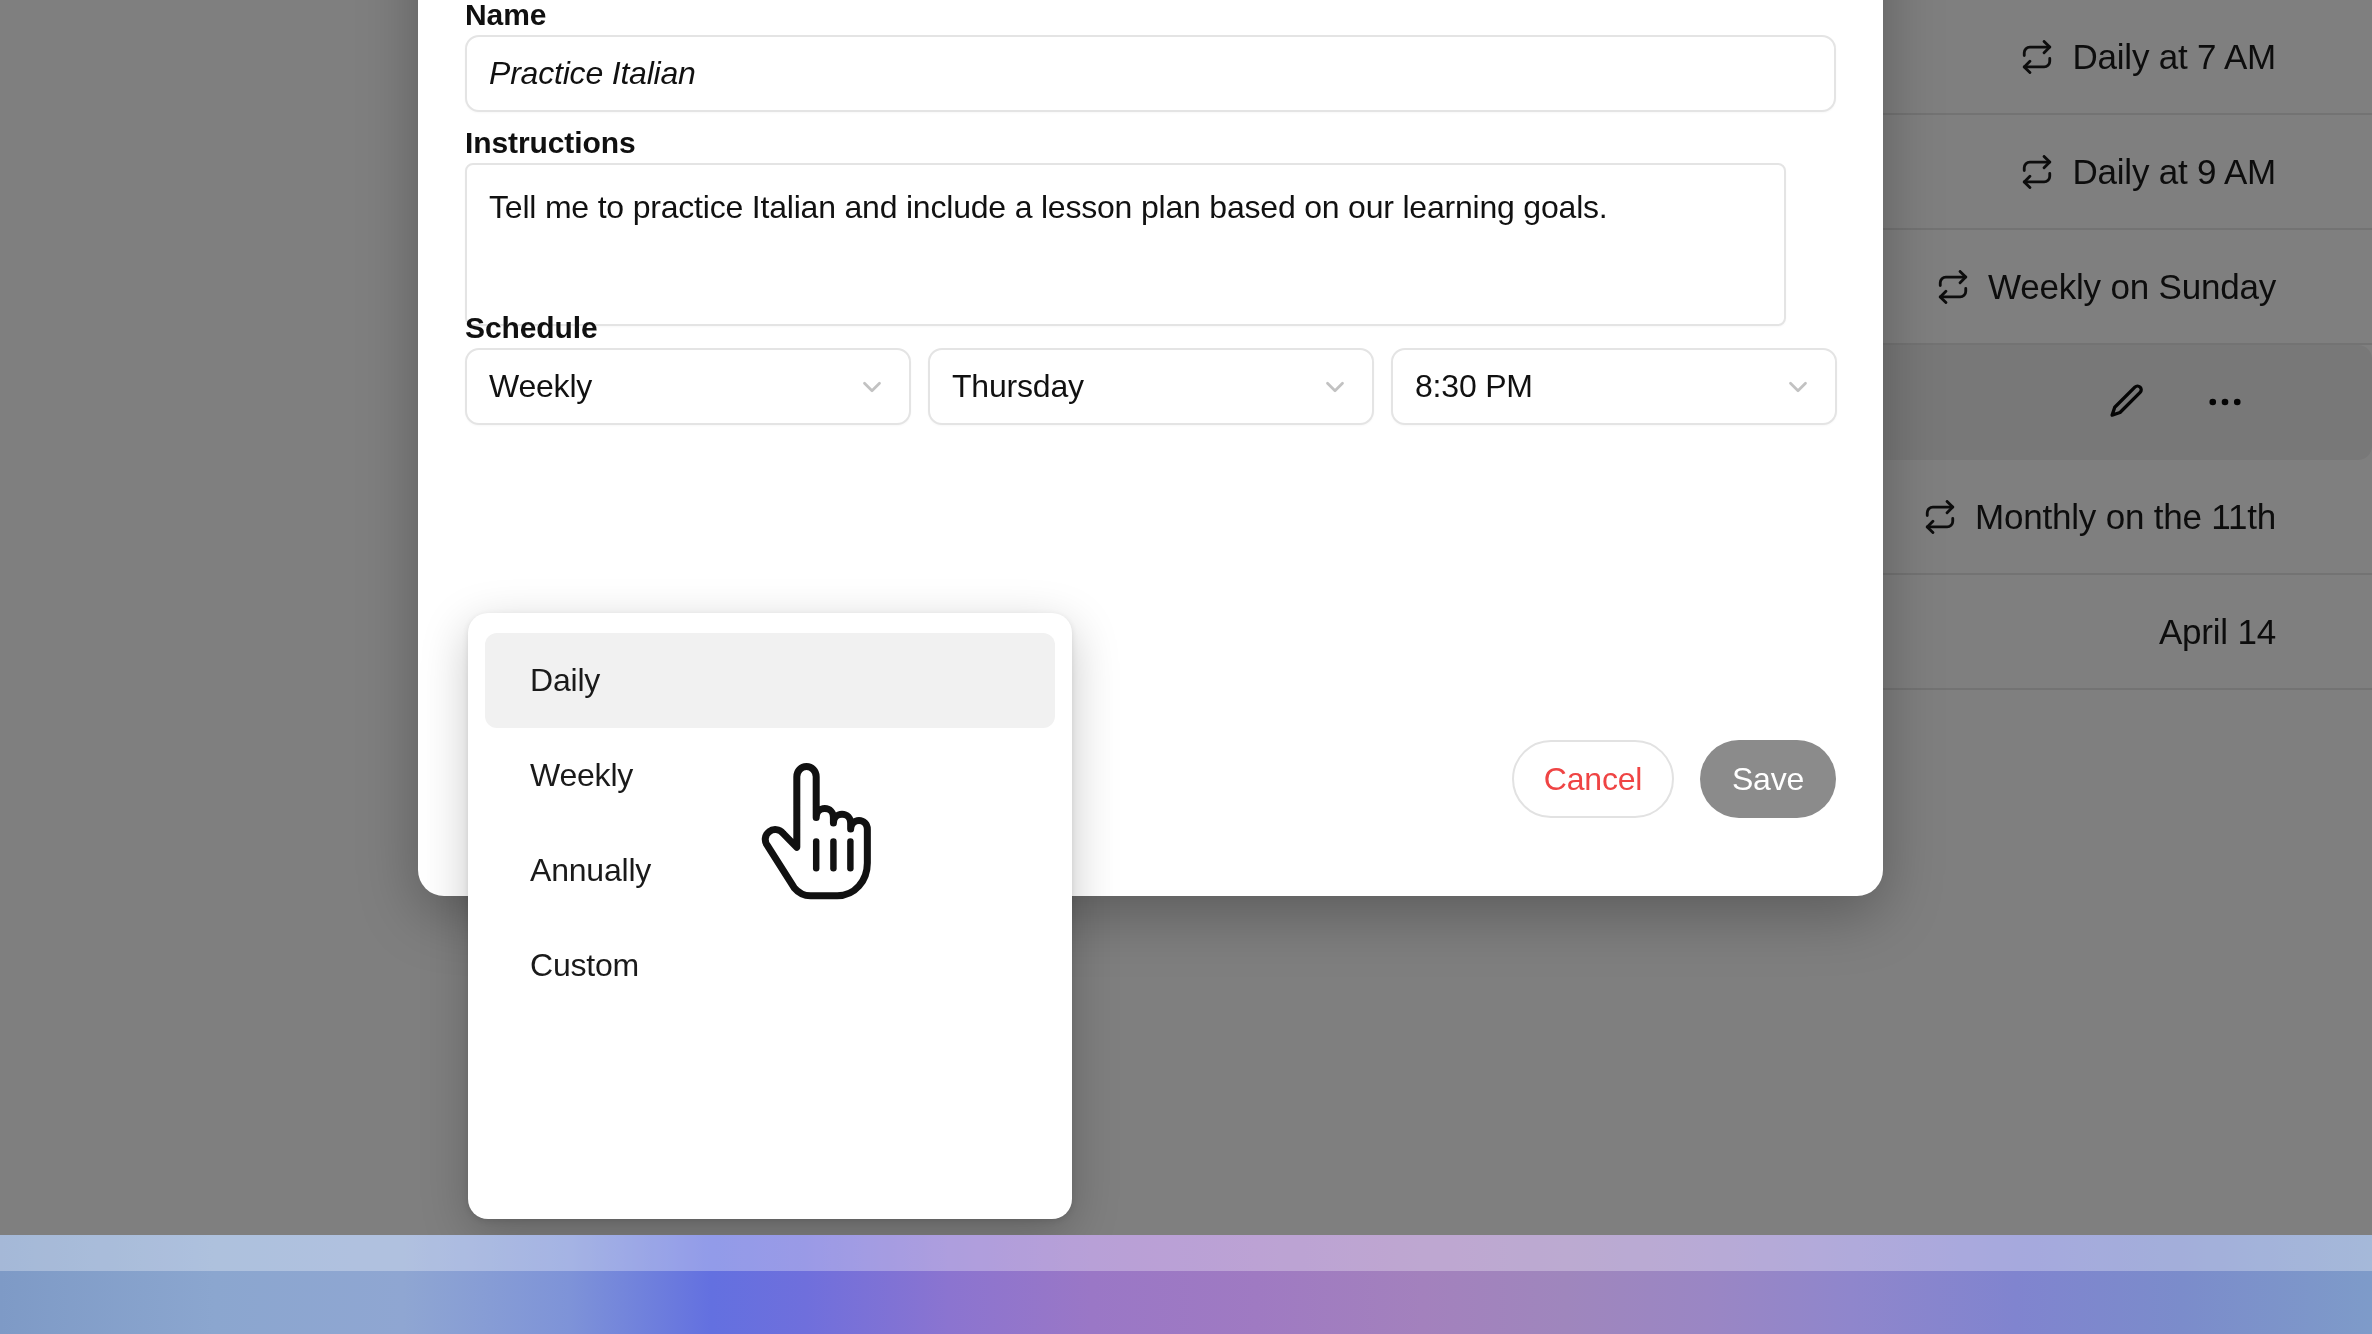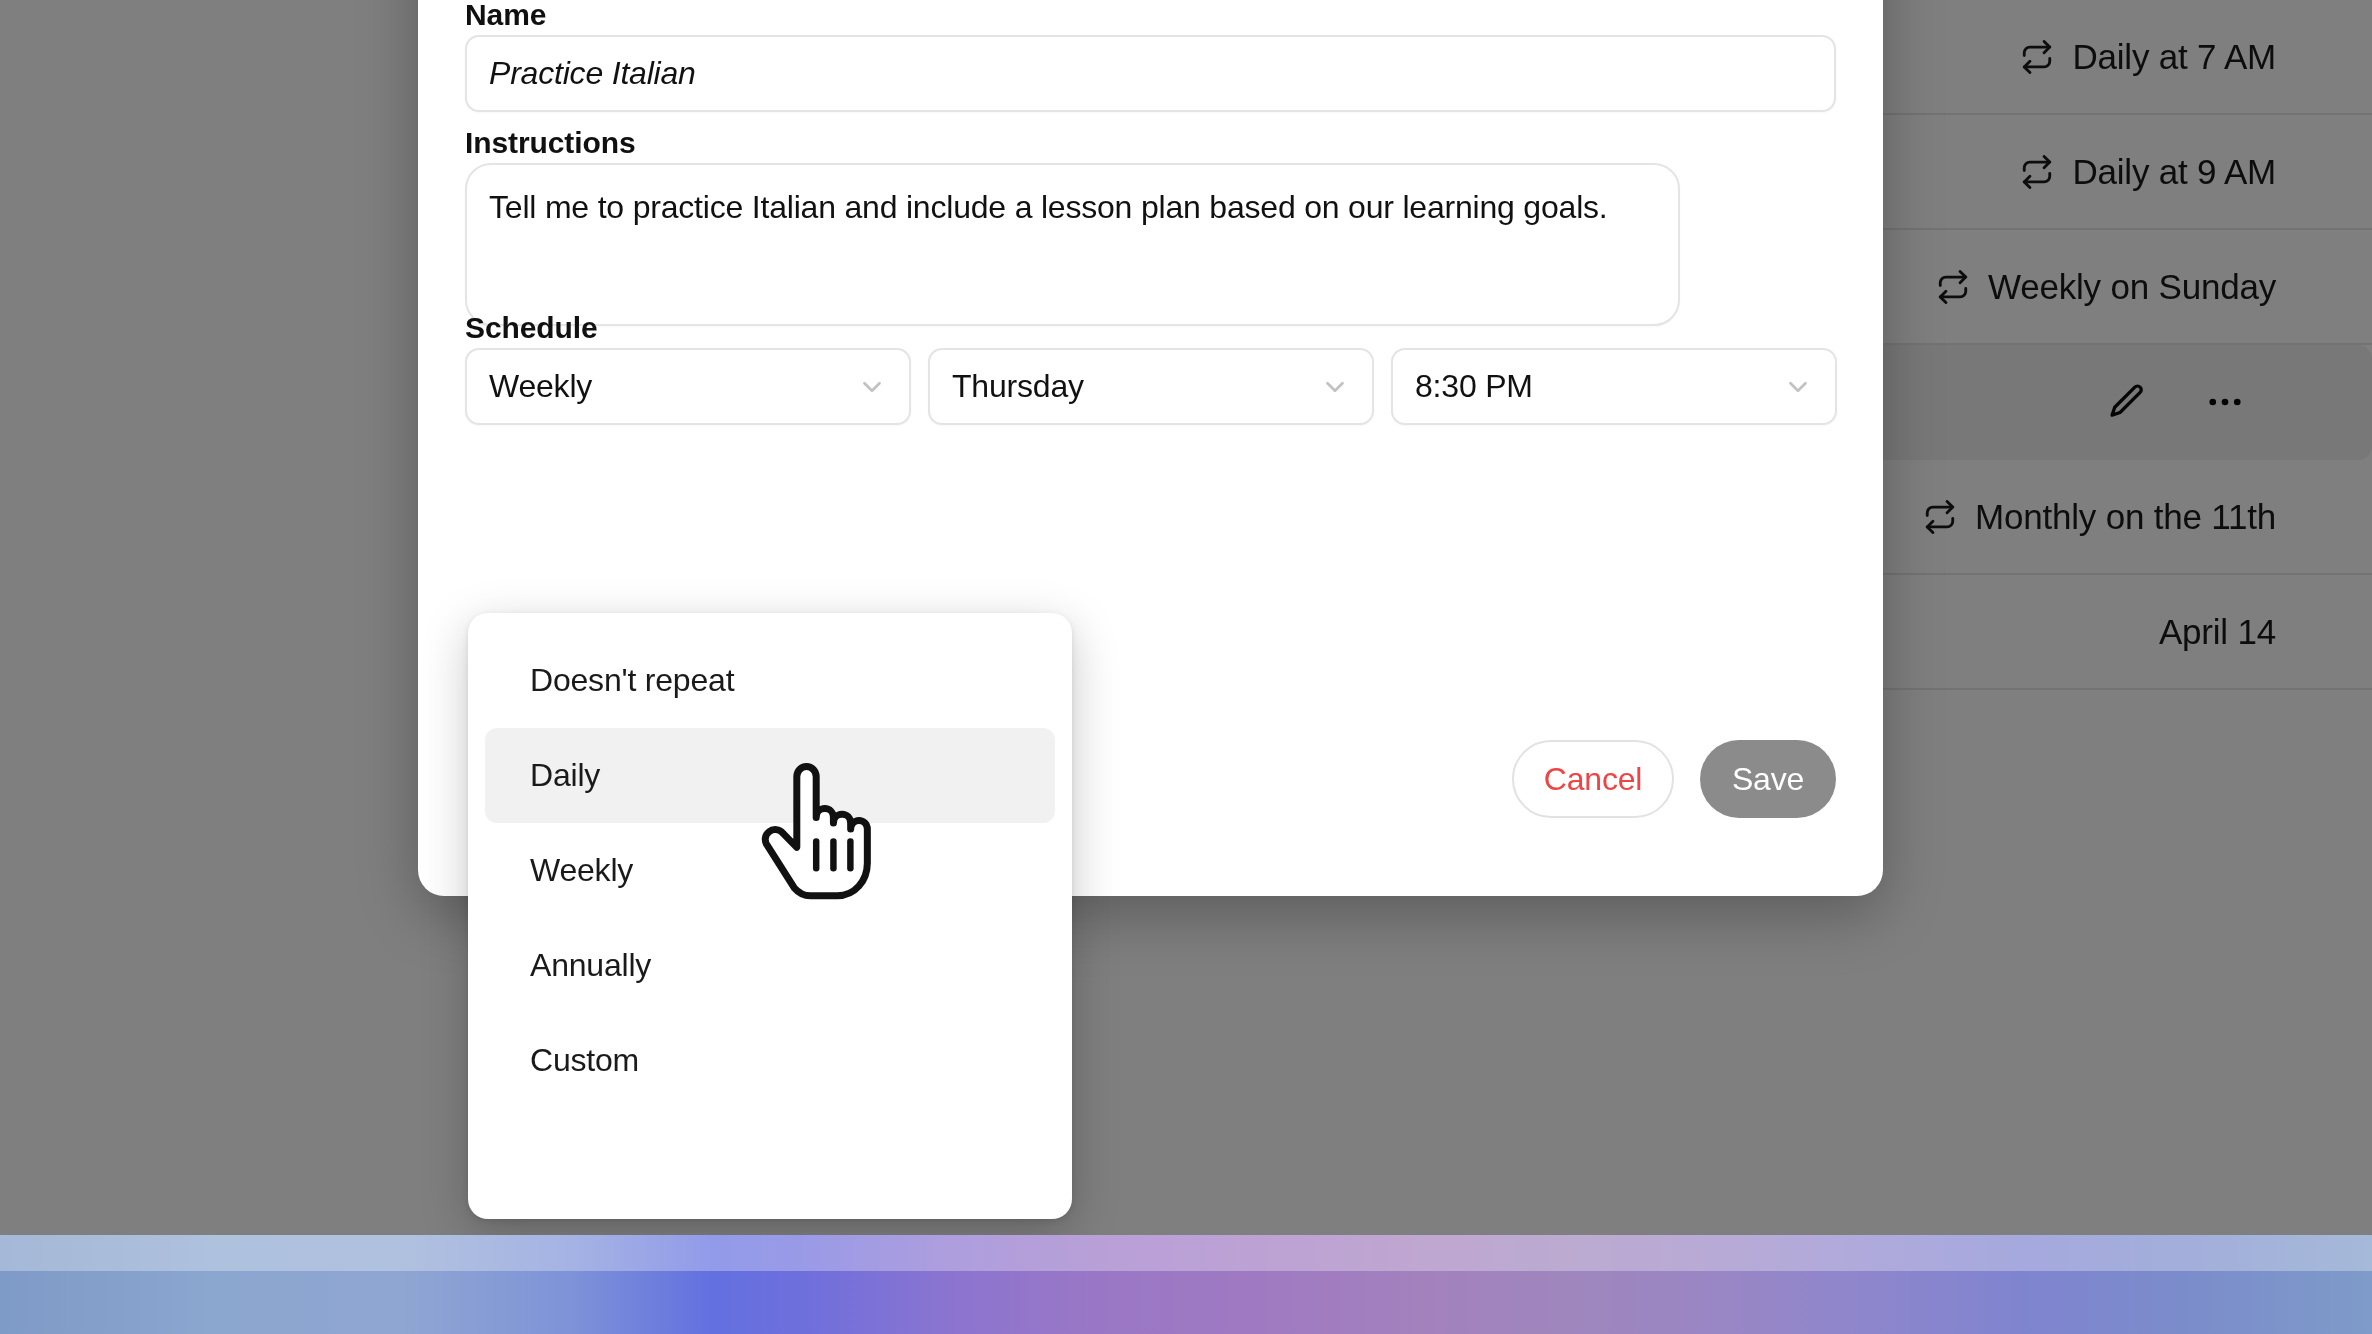--- a/index.html
+++ b/index.html
@@ -116,24 +116,24 @@
     font-size: 32px;
     color: #111;
     padding: 0 22px;
     display: flex;
     align-items: center;
     letter-spacing: -0.2px;
     box-shadow: 0 1px 2px rgba(0,0,0,0.03);
   }
   .textarea-input {
     box-sizing: border-box;
-    width: 1215px;
+    width: 1321px;
     height: 163px;
     border: 2px solid #e4e4e4;
-    border-radius: 26px;
+    border-radius: 8px;
     background: #fff;
     font-size: 32px;
     color: #111;
     padding: 22px;
     letter-spacing: -0.2px;
     line-height: 1.3;
     box-shadow: 0 1px 2px rgba(0,0,0,0.03);
   }
 
   .modal-inner { position: relative; }
@@ -425,21 +425,20 @@
 
     </div>
 
     <div class="modal-actions">
       <div class="btn btn-cancel">Cancel</div>
       <div class="btn btn-save">Save</div>
     </div>
   </div>
 
   <div class="dropdown">
-    <div class="dd-item">Doesn't repeat</div>
     <div class="dd-item active">Daily</div>
     <div class="dd-item">Weekly</div>
     <div class="dd-item">Annually</div>
     <div class="dd-item">Custom</div>
   </div>
 
   <div class="cursor">
     <svg viewBox="0 0 44 52" width="120" height="140">
       <path d="M14.5 5.5c0-2.2 1.6-3.8 3.6-3.8s3.6 1.6 3.6 3.8v15.1c0-1.9 1.4-3.3 3.2-3.3s3.2 1.4 3.2 3.3v2.1c0-1.9 1.4-3.3 3.2-3.3s3.2 1.4 3.2 3.3v2.2c0-1.8 1.4-3.2 3.1-3.2s3.1 1.4 3.1 3.2v12.6c0 6.6-4.6 12.2-11.2 12.2H19.6c-2.6 0-4.5-1.1-6.1-3L3.6 31.1c-1.3-1.7-1-4 .6-5.2 1.6-1.3 3.9-1 5.2.6l5.1 5.2z" fill="#ffffff" stroke="#111111" stroke-width="2.6" stroke-linejoin="round"></path>
       <line x1="21.7" y1="29.5" x2="21.7" y2="39.5" stroke="#111111" stroke-width="2.4" stroke-linecap="round"></line>

